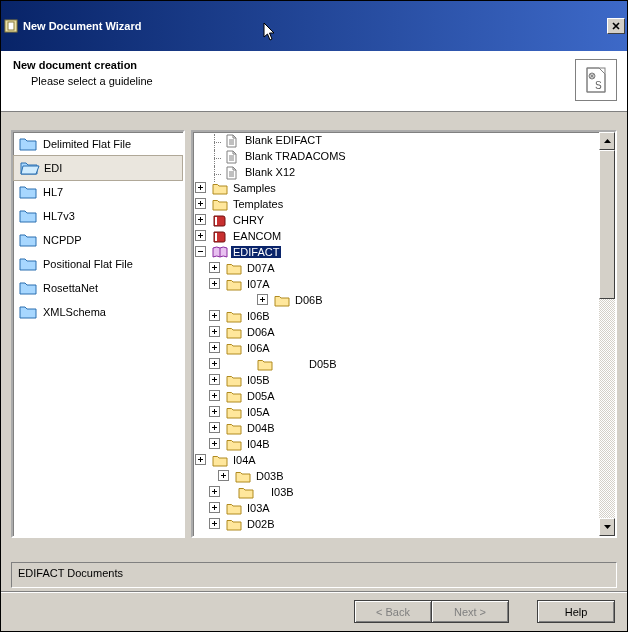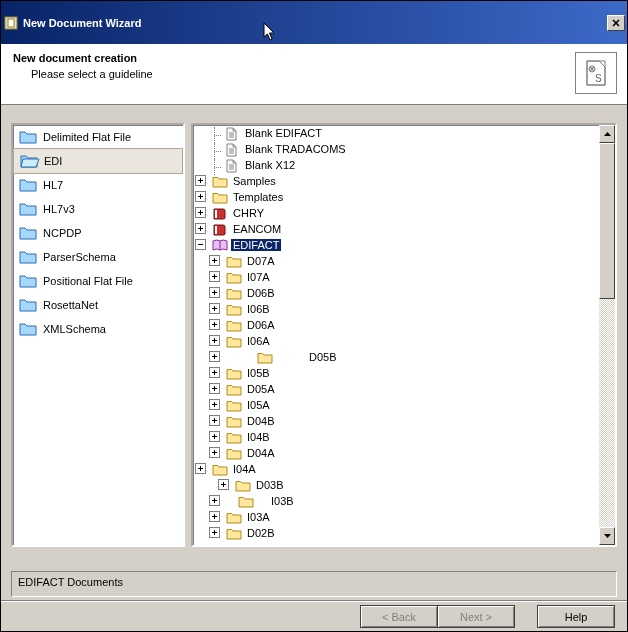--- a/index.html
+++ b/index.html
@@ -191,21 +191,21 @@
   .wiz-btn {
     width: 78px; height: 23px;
     background: #D4D0C8;
     border: 1px solid #404040;
     box-shadow: inset 1px 1px 0 #fff, inset -1px -1px 0 #808080;
     font: 11px Tahoma, sans-serif;
     cursor: pointer;
     padding: 0;
   }
   .wiz-btn.disabled { color: #808080; cursor: default; }
-  .back-next { display: flex; gap: 0; margin-right: 14px; }
+  .back-next { display: flex; gap: 0; margin-right: 20px; }
   .back-next .wiz-btn:first-child { margin-right: -1px; }
   
   .fake-cursor {
     position: absolute;
     left: 263px; top: 22px;
     pointer-events: none;
   }
 </style>
 </head>
 <body>
@@ -280,27 +280,20 @@
     <path d="M1 4 L1 14 L17 14 L17 5 L8 5 L6 3 L1 3 Z" fill="#A7D7FF" stroke="#2A6FB0"></path>
 
   </svg></span>
     <span>NCPDP</span>
           </div>
           <div class="cat-item">
             <span class="folder-icon"><svg width="20" height="16" viewBox="0 0 20 16">
     <path d="M1 4 L1 14 L17 14 L17 5 L8 5 L6 3 L1 3 Z" fill="#A7D7FF" stroke="#2A6FB0"></path>
 
   </svg></span>
-    <span>ParserSchema</span>
-          </div>
-          <div class="cat-item">
-            <span class="folder-icon"><svg width="20" height="16" viewBox="0 0 20 16">
-    <path d="M1 4 L1 14 L17 14 L17 5 L8 5 L6 3 L1 3 Z" fill="#A7D7FF" stroke="#2A6FB0"></path>
-
-  </svg></span>
     <span>Positional Flat File</span>
           </div>
           <div class="cat-item">
             <span class="folder-icon"><svg width="20" height="16" viewBox="0 0 20 16">
     <path d="M1 4 L1 14 L17 14 L17 5 L8 5 L6 3 L1 3 Z" fill="#A7D7FF" stroke="#2A6FB0"></path>
 
   </svg></span>
     <span>RosettaNet</span>
           </div>
           <div class="cat-item">
@@ -430,21 +423,21 @@
     <svg width="7" height="7">
       <line x1="1" y1="3.5" x2="6" y2="3.5" stroke="#000"></line>
       <line x1="3.5" y1="1" x2="3.5" y2="6" stroke="#000"></line>
     </svg>
               </span>
     <span class="tree-icon"><svg width="16" height="13" viewBox="0 0 16 13">
     <path d="M1 3 L1 12 L15 12 L15 4 L7 4 L5.5 2.5 L1 2.5 Z" fill="#FFE79C" stroke="#B08A1F"></path>
   </svg></span>
     <span class="tree-label">I07A</span>
             </div>
-            <div class="tree-row" style="padding-left: 14px;">
+            <div class="tree-row" style="padding-left: 14px; margin-left: 48px;">
               <span class="expander">
     <svg width="7" height="7">
       <line x1="1" y1="3.5" x2="6" y2="3.5" stroke="#000"></line>
       <line x1="3.5" y1="1" x2="3.5" y2="6" stroke="#000"></line>
     </svg>
               </span>
     <span class="tree-icon"><svg width="16" height="13" viewBox="0 0 16 13">
     <path d="M1 3 L1 12 L15 12 L15 4 L7 4 L5.5 2.5 L1 2.5 Z" fill="#FFE79C" stroke="#B08A1F"></path>
   </svg></span>
     <span class="tree-label">D06B</span>
@@ -549,32 +542,20 @@
               <span class="expander">
     <svg width="7" height="7">
       <line x1="1" y1="3.5" x2="6" y2="3.5" stroke="#000"></line>
       <line x1="3.5" y1="1" x2="3.5" y2="6" stroke="#000"></line>
     </svg>
               </span>
     <span class="tree-icon"><svg width="16" height="13" viewBox="0 0 16 13">
     <path d="M1 3 L1 12 L15 12 L15 4 L7 4 L5.5 2.5 L1 2.5 Z" fill="#FFE79C" stroke="#B08A1F"></path>
   </svg></span>
     <span class="tree-label">I04B</span>
-            </div>
-            <div class="tree-row" style="padding-left: 14px;">
-              <span class="expander">
-    <svg width="7" height="7">
-      <line x1="1" y1="3.5" x2="6" y2="3.5" stroke="#000"></line>
-      <line x1="3.5" y1="1" x2="3.5" y2="6" stroke="#000"></line>
-    </svg>
-              </span>
-    <span class="tree-icon"><svg width="16" height="13" viewBox="0 0 16 13">
-    <path d="M1 3 L1 12 L15 12 L15 4 L7 4 L5.5 2.5 L1 2.5 Z" fill="#FFE79C" stroke="#B08A1F"></path>
-  </svg></span>
-    <span class="tree-label">D04A</span>
             </div>
             <div class="tree-row" style="">
               <span class="expander">
     <svg width="7" height="7">
       <line x1="1" y1="3.5" x2="6" y2="3.5" stroke="#000"></line>
       <line x1="3.5" y1="1" x2="3.5" y2="6" stroke="#000"></line>
     </svg>
               </span>
     <span class="tree-icon"><svg width="16" height="13" viewBox="0 0 16 13">
     <path d="M1 3 L1 12 L15 12 L15 4 L7 4 L5.5 2.5 L1 2.5 Z" fill="#FFE79C" stroke="#B08A1F"></path>

